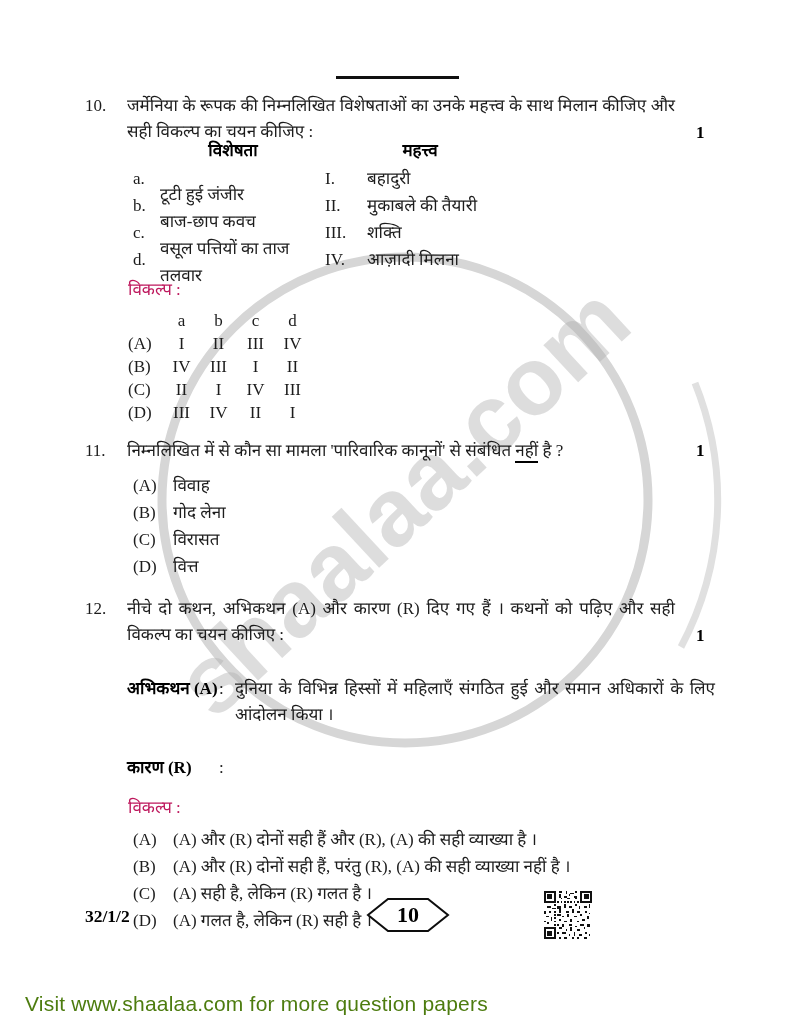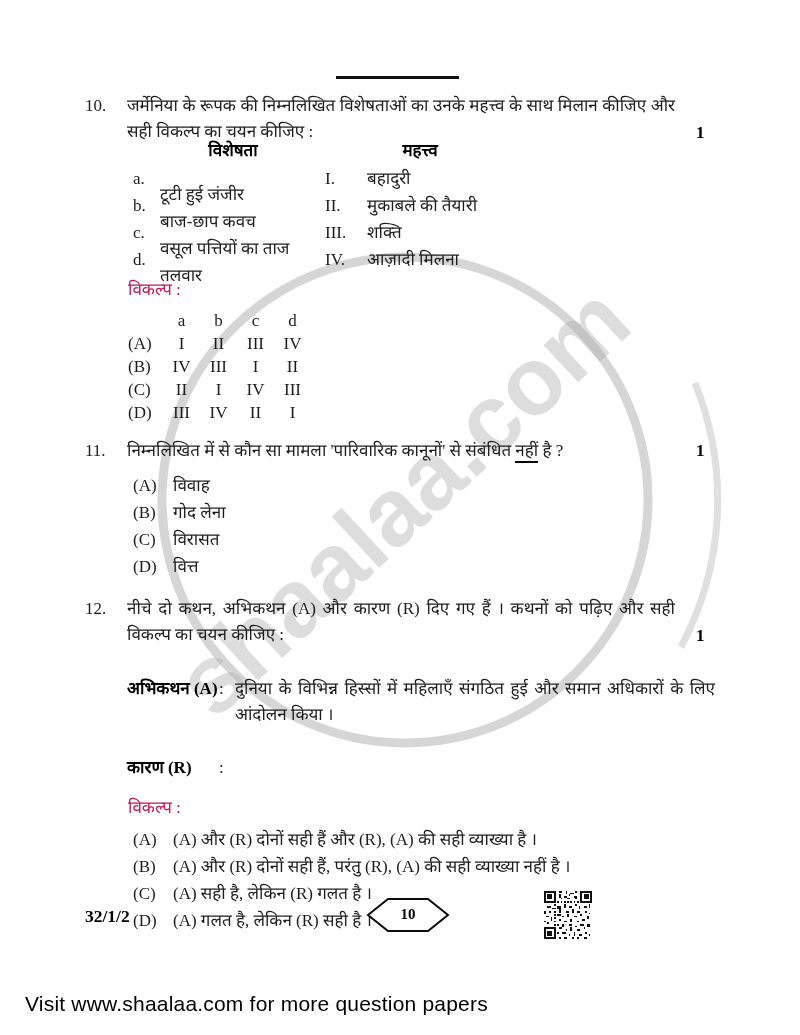--- a/index.html
+++ b/index.html
@@ -52,26 +52,26 @@
   .ar-colon { flex:0 0 16px; }
   .ar-text { flex:1; text-align:justify; }
 
   .underlined { border-bottom:2.5px solid #000; padding-bottom:1px; }
 
   
   .footer-code { position:absolute; left:85px; top:903px; font-weight:700; font-size:17.5px; color:#000; }
   .hex-badge { position:absolute; left:366px; top:896px; width:84px; height:38px; }
   .hex-badge svg { position:absolute; left:0; top:0; }
   .hex-num { position:absolute; left:0; top:0; width:84px; height:38px; display:flex;
-             align-items:center; justify-content:center; font-weight:700; font-size:15px; color:#000; }
+             align-items:center; justify-content:center; font-weight:700; font-size:22px; color:#000; }
   .qr-code { position:absolute; left:544px; top:891px; width:48px; height:48px; }
 
   .site-note { position:absolute; left:25px; top:988px; z-index:2;
                font-family:"Liberation Sans","DejaVu Sans",sans-serif;
-               font-size:21px; color:#000000; letter-spacing:0.2px; }
+               font-size:21px; color:#4d7c0f; letter-spacing:0.2px; }
 </style>
 </head>
 <body>
 
 <div class="sheet">
 
   <svg class="watermark-svg" width="800" height="1035" viewBox="0 0 800 1035">
     <circle cx="405" cy="500" r="243" fill="none" stroke="#d6d6d6" stroke-width="9"></circle>
     <path d="M 695 383 A 313 313 0 0 1 681 647" fill="none" stroke="#e0e0e0" stroke-width="7"></path>
     <text transform="translate(425 525) rotate(-43)" text-anchor="middle" font-family="Liberation Sans, DejaVu Sans, sans-serif" font-weight="bold" font-size="96" fill="rgba(175,175,175,0.42)">shaalaa.com</text>

